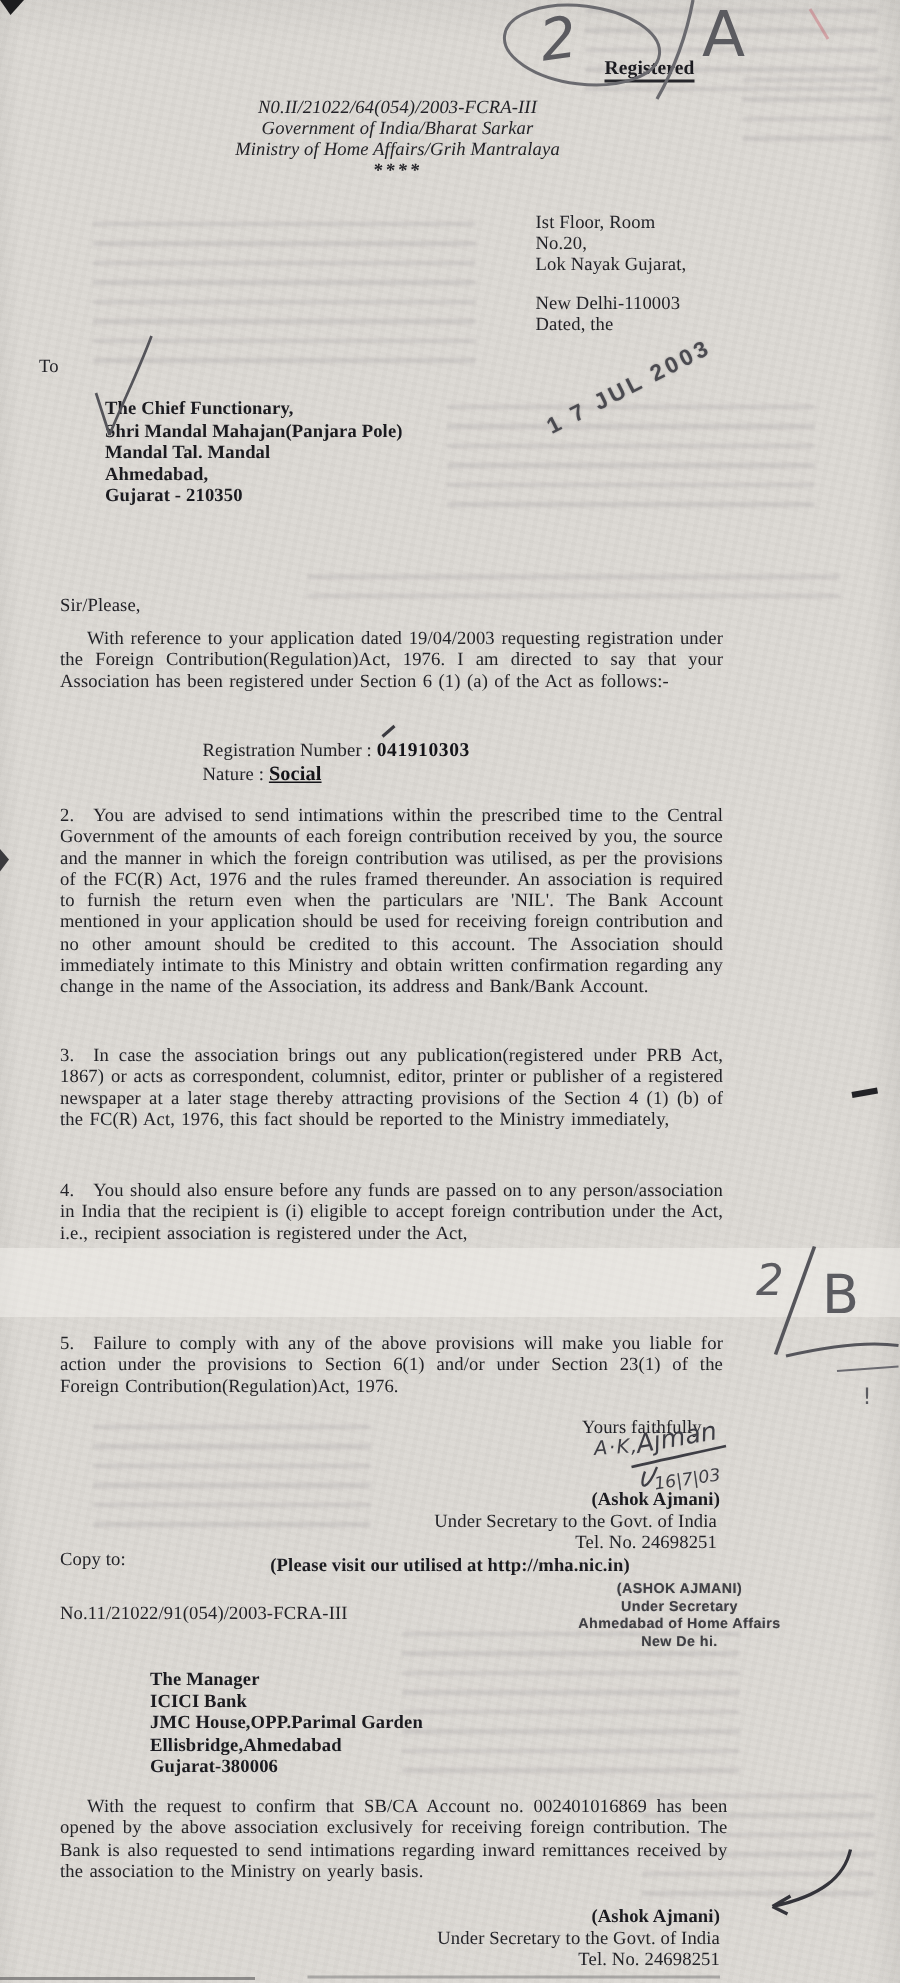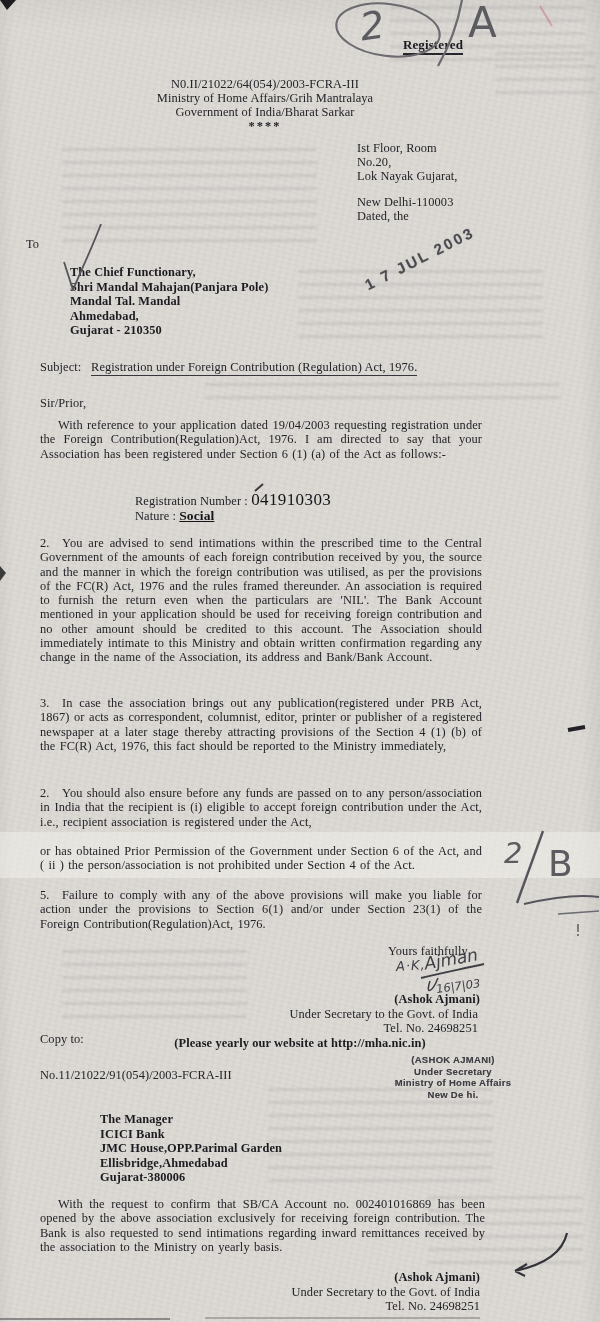--- a/index.html
+++ b/index.html
@@ -39,21 +39,21 @@
     font-size:15px;letter-spacing:2.5px;color:rgba(55,55,62,.8);
     transform:rotate(-27deg);transform-origin:left top;text-shadow:0 0 1px rgba(55,55,62,.45);
   }
   .inkstamp{
     z-index:2;font-family:"Liberation Sans", sans-serif;font-weight:bold;
     font-size:9.5px;line-height:11.5px;color:rgba(52,52,58,.88);
     letter-spacing:.3px;text-align:center;text-shadow:0 0 .5px rgba(52,52,58,.5);
   }
   .subj-underline{border-bottom:1.2px solid #36363c;padding-bottom:1px;}
   .reg-underline{border-bottom:2px solid #26262b;padding-bottom:1px;}
-  .regnum{font-weight:normal;font-size:17px;letter-spacing:.4px;color:#141419;}
+  .regnum{font-weight:bold;font-size:13px;letter-spacing:.4px;color:#141419;}
   .natureval{font-weight:bold;font-size:13.5px;color:#141419;text-decoration:underline;}
   .sig-name-script{font-size:17px;transform:rotate(-10deg);display:inline-block;color:#3e3e45;}
   .sig-ak{font-size:13px;transform:rotate(-4deg);display:inline-block;color:#3e3e45;letter-spacing:1px;}
   .sig-date{font-size:11.5px;transform:rotate(-8deg);display:inline-block;color:#3e3e45;}
   .hw-big{font-size:38px;font-weight:500;}
 </style>
 </head>
 <body>
 
 <div class="page">
@@ -90,24 +90,24 @@
   <span class="abs hw hw-big" style="left:360px;top:4px;transform:rotate(-8deg);">2</span>
   <span class="abs hw" style="left:468px;top:-2px;font-size:42px;font-style:normal;">A</span>
   <span class="abs hw" style="left:504px;top:836px;font-size:29px;">2</span>
   <span class="abs hw" style="left:548px;top:843px;font-size:36px;font-style:normal;">B</span>
   <span class="abs hw" style="left:575px;top:922px;font-size:15px;font-style:normal;">!</span>
 
   <span class="abs stampdate" style="left:362px;top:278px;">1 7 JUL 2003</span>
 
   <div class="abs typed bold z2" style="left:403px;top:38px;font-size:13px;"><span class="reg-underline">Registered</span></div>
 
-  <div class="abs typed center z2" style="left:115px;top:77px;width:300px;line-height:14px;">
+  <div class="abs typed center z2" style="left:115px;top:64px;width:300px;line-height:14px;font-style:italic;">
     <div>N0.II/21022/64(054)/2003-FCRA-III</div>
+    <div>Government of India/Bharat Sarkar</div>
     <div>Ministry of Home Affairs/Grih Mantralaya</div>
-    <div>Government of India/Bharat Sarkar</div>
     <div style="letter-spacing:2px;font-weight:bold;">****</div>
   </div>
 
   <div class="abs typed z2" style="left:357px;top:142px;line-height:13.8px;">
     <div>Ist Floor, Room</div>
     <div>No.20,</div>
     <div>Lok Nayak Gujarat,</div>
     <div style="height:13px;"></div>
     <div>New Delhi-110003</div>
     <div>Dated, the</div>
@@ -115,57 +115,52 @@
 
   <div class="abs typed z2" style="left:26px;top:237px;">To</div>
   <div class="abs typed bold z2" style="left:70px;top:265px;line-height:14.6px;">
     <div>The Chief Functionary,</div>
     <div>Shri Mandal Mahajan(Panjara Pole)</div>
     <div>Mandal Tal. Mandal</div>
     <div>Ahmedabad,</div>
     <div>Gujarat - 210350</div>
   </div>
 
-  <div class="abs typed z2" style="left:40px;top:360px;width:470px;">
-    <span>Subject:</span>&nbsp;&nbsp;
-    <span class="subj-underline">Registration under Foreign Contribution (Regulation) Act, 1976.</span>
-  </div>
 
-  <div class="abs typed z2" style="left:40px;top:396px;">Sir/Prior,</div>
+  <div class="abs typed z2" style="left:40px;top:396px;">Sir/Please,</div>
 
   <div class="abs typed just indent z2" style="left:40px;top:418px;width:442px;">With reference to your application dated 19/04/2003 requesting registration under the Foreign Contribution(Regulation)Act, 1976. I am directed to say that your Association has been registered under Section 6 (1) (a) of the Act as follows:-</div>
 
   <div class="abs typed z2" style="left:135px;top:493px;">
     <span>Registration Number :</span>
     <span class="regnum">041910303</span>
   </div>
   <div class="abs typed z2" style="left:135px;top:509px;">
     <span>Nature :</span>
     <span class="natureval">Social</span>
   </div>
 
   <div class="abs typed just z2" style="left:40px;top:536px;width:442px;">2.  You are advised to send intimations within the prescribed time to the Central Government of the amounts of each foreign contribution received by you, the source and the manner in which the foreign contribution was utilised, as per the provisions of the FC(R) Act, 1976 and the rules framed thereunder. An association is required to furnish the return even when the particulars are 'NIL'. The Bank Account mentioned in your application should be used for receiving foreign contribution and no other amount should be credited to this account. The Association should immediately intimate to this Ministry and obtain written confirmation regarding any change in the name of the Association, its address and Bank/Bank Account.</div>
   <div class="abs typed just z2" style="left:40px;top:696px;width:442px;">3.  In case the association brings out any publication(registered under PRB Act, 1867) or acts as correspondent, columnist, editor, printer or publisher of a registered newspaper at a later stage thereby attracting provisions of the Section 4 (1) (b) of the FC(R) Act, 1976, this fact should be reported to the Ministry immediately,</div>
-  <div class="abs typed just z2" style="left:40px;top:786px;width:442px;">2.  You should also ensure before any funds are passed on to any person/association in India that the recipient is (i) eligible to accept foreign contribution under the Act, i.e., recipient association is registered under the Act,</div>
-  <div class="abs typed just z2" style="left:40px;top:844px;width:442px;">or has obtained Prior Permission of the Government under Section 6 of the Act, and ( ii ) the person/association is not prohibited under Section 4 of the Act.</div>
+  <div class="abs typed just z2" style="left:40px;top:786px;width:442px;">4.  You should also ensure before any funds are passed on to any person/association in India that the recipient is (i) eligible to accept foreign contribution under the Act, i.e., recipient association is registered under the Act,</div>
   <div class="abs typed just z2" style="left:40px;top:888px;width:442px;">5.  Failure to comply with any of the above provisions will make you liable for action under the provisions to Section 6(1) and/or under Section 23(1) of the Foreign Contribution(Regulation)Act, 1976.</div>
 
   <div class="abs typed z2" style="left:388px;top:944px;">Yours faithfully</div>
   <span class="abs hw sig-ak" style="left:396px;top:958px;">A·K,</span>
   <span class="abs hw sig-name-script" style="left:424px;top:949px;">Ajman</span>
   <span class="abs hw sig-date" style="left:436px;top:979px;">16|7|03</span>
   <div class="abs typed bold rightal z2" style="left:280px;top:992px;width:200px;">(Ashok Ajmani)</div>
   <div class="abs typed rightal z2" style="left:230px;top:1007px;width:248px;">Under Secretary to the Govt. of India</div>
   <div class="abs typed rightal z2" style="left:280px;top:1021px;width:198px;">Tel. No. 24698251</div>
-  <div class="abs typed bold center z2" style="left:130px;top:1036px;width:340px;">(Please yearly our website at http://mha.nic.in)</div>
+  <div class="abs typed bold center z2" style="left:130px;top:1036px;width:340px;">(Please visit our utilised at http://mha.nic.in)</div>
 
   <div class="abs inkstamp" style="left:383px;top:1054px;width:140px;">
     <div>(ASHOK AJMANI)</div>
     <div>Under Secretary</div>
-    <div>Ministry of Home Affairs</div>
+    <div>Ahmedabad of Home Affairs</div>
     <div>New De hi.</div>
   </div>
 
   <div class="abs typed z2" style="left:40px;top:1068px;">No.11/21022/91(054)/2003-FCRA-III</div>
   <div class="abs typed z2" style="left:40px;top:1032px;">Copy to:</div>
   <div class="abs typed bold z2" style="left:100px;top:1112px;line-height:14.6px;">
     <div>The Manager</div>
     <div>ICICI Bank</div>
     <div>JMC House,OPP.Parimal Garden</div>
     <div>Ellisbridge,Ahmedabad</div>

